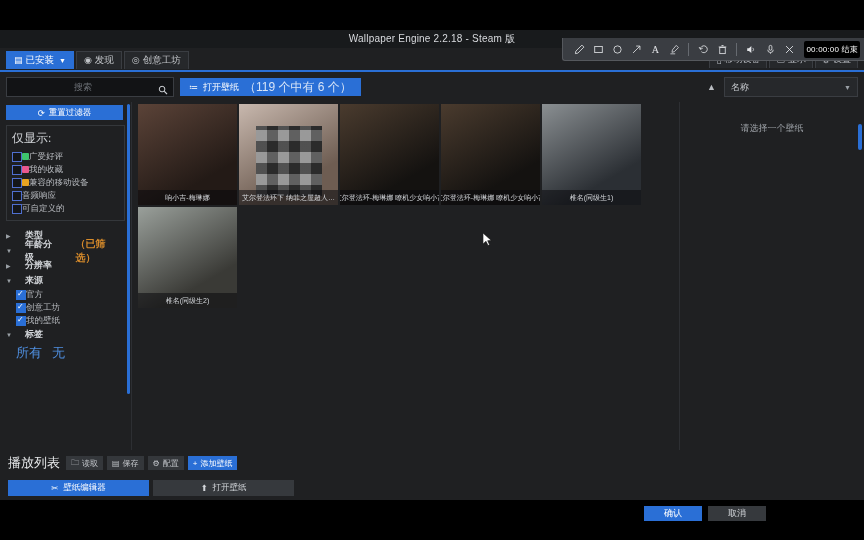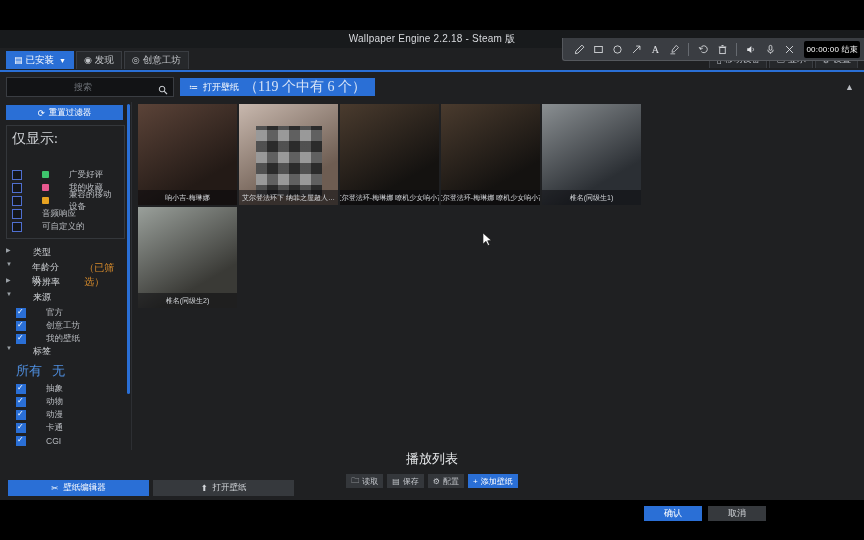--- a/index.html
+++ b/index.html
@@ -38,45 +38,45 @@
 
   
   .searchrow{height:24px;display:flex;align-items:center;padding:3px 6px;background:#1f2022;gap:6px;}
   .searchbox{position:relative;width:140px;height:18px;background:#121315;border:1px solid #3a3d42;
              display:flex;align-items:center;padding:0 20px 0 6px;}
   .searchbox input{all:unset;width:100%;font-size:9px;color:#c8cbd0;font-family:inherit;text-align:center;}
   .searchbox input::placeholder{color:#6d7177;}
   .s-ic{position:absolute;right:5px;top:3px;color:#cfd2d6;}
   .filterpill{display:flex;align-items:center;gap:5px;height:18px;padding:0 9px;background:#2a6fd6;
               color:#fff;font-size:9px;cursor:pointer;}
-  .filterpill .cnt{color:#d7e4f7;font-size:14px;font-family:Liberation Serif, serif;}
+  .filterpill .cnt{color:#d7e4f7;font-size:12px;}
   .sortwrap{margin-left:auto;display:flex;align-items:center;gap:4px;}
   .collapse-ic{color:#b9bcc1;cursor:pointer;font-size:9px;padding:0 4px;}
   .sortsel{width:120px;height:18px;background:#26282b;border:1px solid #3a3d42;display:flex;
            align-items:center;padding:0 6px;font-size:9px;color:#c6c9ce;cursor:pointer;}
   .sortsel .ca{margin-left:auto;font-size:7px;color:#9aa0a6;}
 
   
   .body{display:flex;height:348px;background:#1f2022;}
 
   
   .sidebar{width:131px;background:#1f2022;border-right:1px solid #2d2f33;
            overflow:hidden;position:relative;padding:0 0 0 0;}
   .sb-scroll{position:absolute;right:1px;top:2px;width:3px;height:290px;background:#2a6fd6;border-radius:2px;}
   .reset-btn{margin:3px 8px 5px 6px;height:15px;background:#2a6fd6;color:#fff;font-size:8.5px;
              display:flex;align-items:center;justify-content:center;gap:4px;cursor:pointer;}
   .grp{border:1px solid #34373b;margin:0 6px 7px 6px;padding:4px 5px 5px 5px;}
-  .grp-h{font-size:14px;color:#d0d3d7;margin-bottom:20px;font-family:Liberation Serif, serif;}
-  .ck{display:flex;align-items:center;gap:20px;font-size:8.5px;color:#b9bcc1;height:13px;cursor:pointer;}
+  .grp-h{font-size:12px;color:#d0d3d7;margin-bottom:3px;font-family:Liberation Serif, serif;}
+  .ck{display:flex;align-items:center;gap:0;font-size:8.5px;color:#b9bcc1;height:13px;cursor:pointer;}
   .box{width:8px;height:8px;border:1px solid #4f6fd0;background:#14161a;flex:none;position:relative;}
   .box.on{background:#2a6fd6;border-color:#2a6fd6;}
   .box.on:after{content:"✓";position:absolute;left:0px;top:-3px;font-size:8px;color:#fff;line-height:11px;}
   .dot{width:7px;height:7px;flex:none;border-radius:1px;}
   .sec{margin:0 6px;}
-  .sec-h{display:flex;align-items:flex-start;gap:20px;font-size:9px;color:#d0d3d7;height:15px;cursor:pointer;}
+  .sec-h{display:flex;align-items:center;gap:12px;font-size:9px;color:#d0d3d7;height:15px;cursor:pointer;font-weight:bold;}
   .tri{font-size:6px;color:#9aa0a6;width:7px;}
   .sec-h .flag{color:#d98c2b;font-size:10px;margin-left:3px;}
   .sec-items{padding-left:10px;}
   .taglinks{display:flex;gap:10px;padding:2px 0 2px 10px;font-size:13px;color:#4f8fe0;}
   .taglinks span{cursor:pointer;}
 
   
   .grid{flex:1;background:#1f2022;padding:2px 0 0 6px;position:relative;overflow:hidden;}
   .row{display:flex;gap:2px;margin-bottom:2px;}
   .thumb{position:relative;width:99px;height:101px;overflow:hidden;cursor:pointer;background:#151618;}
@@ -84,21 +84,21 @@
               color:#d7dade;font-size:7px;display:flex;align-items:center;justify-content:center;
               text-align:center;padding:0 2px;overflow:hidden;white-space:nowrap;}
   .cursor{position:absolute;left:351px;top:130px;width:9px;height:13px;z-index:30;}
 
   
   .rpanel{width:184px;background:#1f2022;border-left:1px solid #2d2f33;position:relative;}
   .rpanel .hint{text-align:center;font-size:9px;color:#9ca0a6;padding-top:20px;}
   .rp-scroll{position:absolute;right:2px;top:22px;width:4px;height:26px;background:#2a6fd6;border-radius:2px;}
 
   
-  .plbar{height:26px;background:#1f2022;display:flex;align-items:center;padding:0 8px;gap:6px;flex-direction:column;}
+  .plbar{height:26px;background:#1f2022;display:flex;align-items:center;padding:0 8px;gap:6px;}
   .pl-title{font-size:13px;color:#e6e8ea;}
   .mini{display:flex;align-items:center;gap:3px;height:14px;padding:0 5px;background:#34373b;
         font-size:8px;color:#c6c9ce;cursor:pointer;}
   .mini.blue{background:#2a6fd6;color:#fff;}
   .actions{height:24px;display:flex;gap:4px;padding:0 8px;align-items:center;}
   .act{height:16px;display:flex;align-items:center;justify-content:center;gap:5px;font-size:8.5px;cursor:pointer;}
   .act.primary{width:141px;background:#2a6fd6;color:#fff;}
   .act.ghost{width:141px;background:#36393d;color:#d3d6da;}
 
   
@@ -162,20 +162,24 @@
             </svg>
         </span>
       </div>
       <div class="filterpill">
         <span>≔</span>
         <span>打开壁纸</span>
         <span class="cnt">（119 个中有 6 个）</span>
       </div>
       <div class="sortwrap">
         <span class="collapse-ic">▲</span>
+        <div class="sortsel">
+          <span>名称</span>
+          <span class="ca">▼</span>
+        </div>
       </div>
     </div>
 
     <div class="body">
 
       <div class="sidebar">
         <div class="reset-btn">
           <span>⟳</span>
           <span>重置过滤器</span>
         </div>
@@ -251,42 +255,20 @@
             </div>
             <div class="sec">
               <div class="sec-h">
                 <span class="tri">▼</span>
                 <span>标签</span>
               </div>
               <div class="taglinks">
                 <span>所有</span>
                 <span>无</span>
               </div>
-              <div class="sec-items">
-                <div class="ck">
-                  <span class="box on"></span>
-                  <span>抽象</span>
-                </div>
-                <div class="ck">
-                  <span class="box on"></span>
-                  <span>动物</span>
-                </div>
-                <div class="ck">
-                  <span class="box on"></span>
-                  <span>动漫</span>
-                </div>
-                <div class="ck">
-                  <span class="box on"></span>
-                  <span>卡通</span>
-                </div>
-                <div class="ck">
-                  <span class="box on"></span>
-                  <span>CGI</span>
-                </div>
-              </div>
             </div>
           </div>
         <div class="sb-scroll"></div>
       </div>
 
       <div class="grid">
         <div id="gridrows">
             <div class="row">
               <div class="thumb" style="background: linear-gradient(150deg, rgb(91, 67, 56) 0%, rgb(35, 26, 22) 72%);">
                 <div class="cap">响小吉-梅琳娜</div>
@@ -311,20 +293,24 @@
               </div>
             </div>
           </div>
         <div class="cursor">
           <svg width="9" height="13" viewBox="0 0 9 13">
               <polygon points="0,0 0,11 3,8.3 5,12.5 6.6,11.8 4.7,7.7 8.3,7.4" fill="#fff" stroke="#111" stroke-width=".6"></polygon>
             </svg>
         </div>
       </div>
 
+      <div class="rpanel">
+        <div class="hint">请选择一个壁纸</div>
+        <div class="rp-scroll"></div>
+      </div>
     </div>
 
     <div class="plbar">
       <div class="pl-title">播放列表</div>
       <div id="plbtns" style="display:flex;gap:4px;">
           <div class="mini">
             <span>🗀</span>
             <span>读取</span>
           </div>
           <div class="mini">

